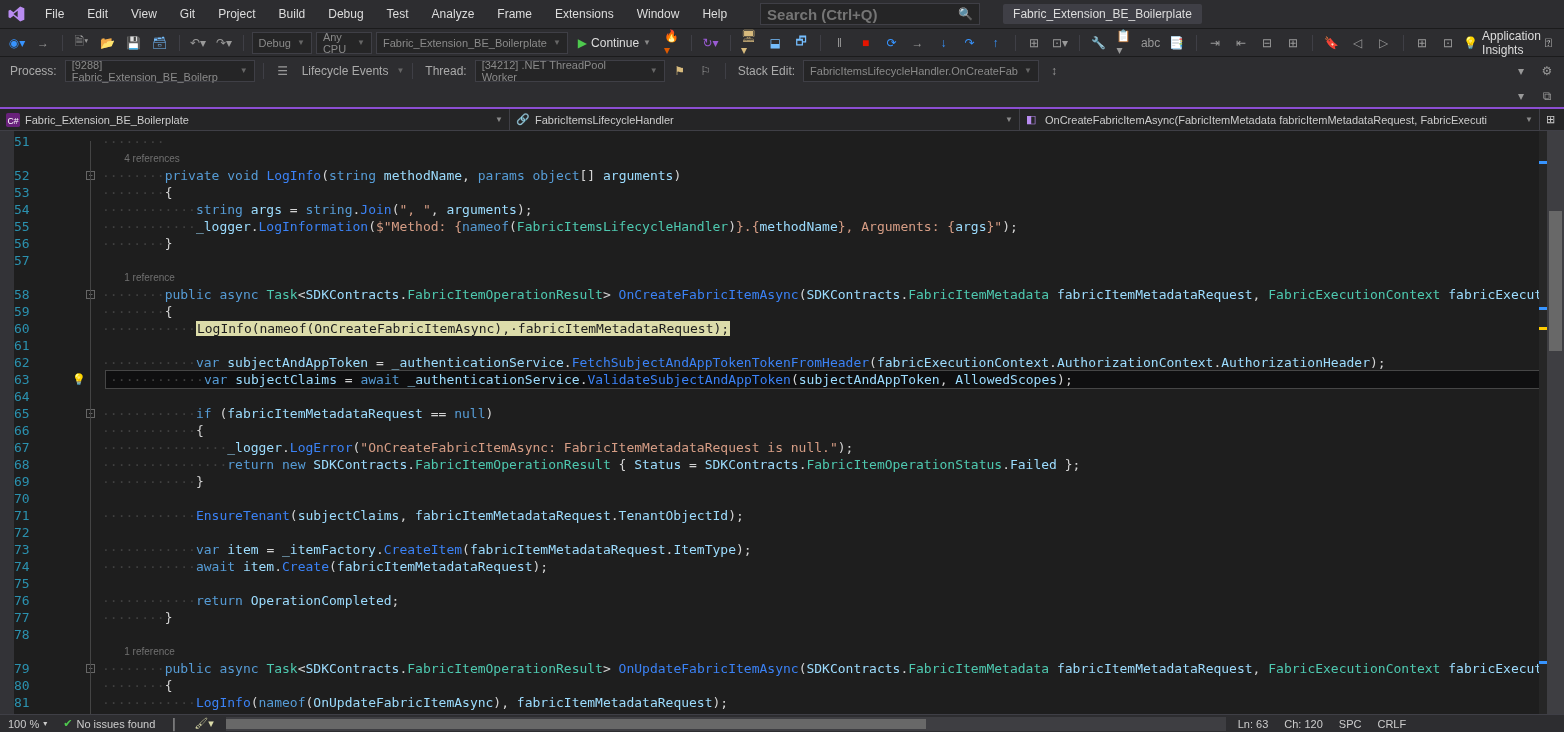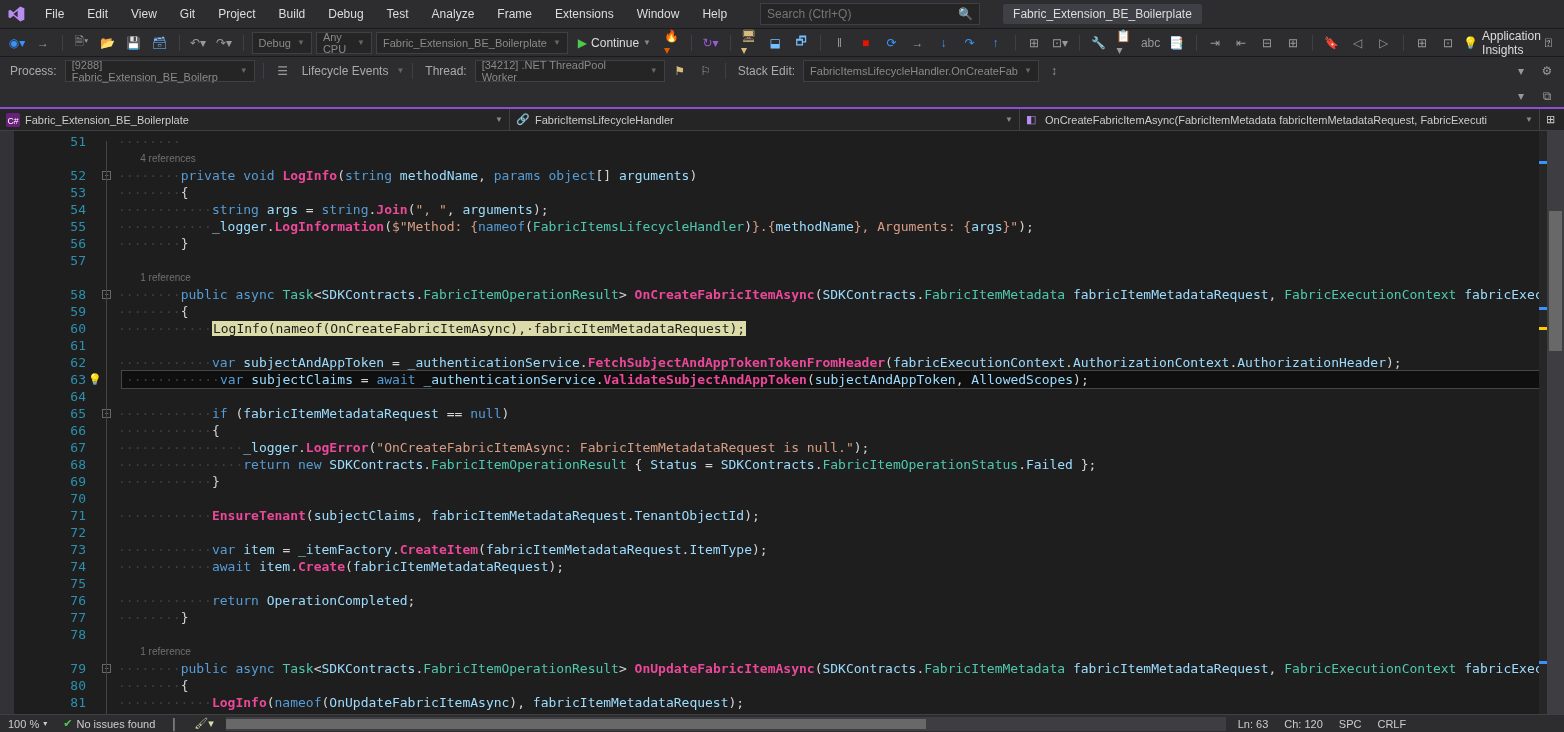--- a/index.html
+++ b/index.html
@@ -8,21 +8,21 @@
   background:#1e1e1e;
   font-family:"Segoe UI",Arial,sans-serif;
   font-size:12px; color:#ccc;
   overflow:hidden; position:relative;
 }
 
 .menubar { height:28px; background:#2d2d30; display:flex; align-items:center; padding:0 6px; gap:3px; }
 .menubar .logo { width:20px; height:20px; margin-right:6px; display:flex; align-items:center; justify-content:center; }
 .menubar .menuitem { padding:4px 10px; color:#ddd; cursor:default; }
 .searchbox { margin-left:20px; background:#252526; border:1px solid #3f3f46; height:22px; width:220px; display:flex; align-items:center; padding:0 6px; }
-.searchbox input { background:transparent; border:0; outline:0; color:#fdba74; width:180px; font-size:12px; }
+.searchbox input { background:transparent; border:0; outline:0; color:#fdba74; width:180px; font-size:15px;font-weight:bold; }
 .searchbox .mag { color:#999; margin-left:auto; }
 .solution-chip { margin-left:20px; background:#3f3f46; padding:3px 10px; color:#ddd; border-radius:2px; }
 
 .toolbar { height:28px; background:#2d2d30; display:flex; align-items:center; padding:0 6px; gap:4px; border-top:1px solid #1b1b1c; }
 .tbtn { height:22px; min-width:22px; display:flex; align-items:center; justify-content:center; color:#999; padding:0 3px; cursor:default; }
 .sep { width:1px; height:16px; background:#3f3f46; margin:0 4px; }
 .dd { background:#252526; border:1px solid #3f3f46; height:22px; display:flex; align-items:center; padding:0 6px; color:#8a8a8a; gap:6px; font-size:11px; }
 .dd .arr { font-size:8px; color:#666; }
 .continue-btn { display:flex; align-items:center; gap:4px; color:#ddd; padding:0 6px; height:22px; }
 .continue-btn .play { color:#4ec94e; }
@@ -35,33 +35,33 @@
 .tab .x { color:#888; font-size:11px; }
 .tabstrip .right { margin-left:auto; display:flex; align-items:center; gap:4px; padding-right:6px; color:#888; }
 
 .navbar { height:22px; background:#252526; display:flex; align-items:stretch; border-bottom:1px solid #3f3f46; }
 .navseg { display:flex; align-items:center; padding:0 6px; color:#ccc; font-size:11px; border-right:1px solid #3f3f46; gap:5px; }
 .navseg .ic { width:14px; height:14px; display:inline-block; }
 .navseg .ddarr { margin-left:auto; font-size:8px; color:#888; }
 
 .editor-area { position:absolute; top:131px; bottom:18px; left:0; right:0; display:flex; background:#1e1e1e; }
 .left-gutter-strip { width:14px; background:#333337; }
-.gutter { width:70px; background:#1e1e1e; text-align:right; font-family:Consolas,monospace; font-size:13px; color:#2b91af; padding-top:2px; position:relative;margin-left:16px; }
+.gutter { width:70px; background:#1e1e1e; font-family:Consolas,monospace; font-size:13px; color:#2b91af; padding-top:2px; position:relative; }
 .gutter .ln { height:17px; line-height:17px; padding-right:14px; position:relative; }
 .fold-col { width:14px; background:#1e1e1e; position:relative; }
 .fold-col .fbox { position:absolute; left:2px; width:9px; height:9px; border:1px solid #666; background:#1e1e1e; font-size:7px; line-height:7px; text-align:center; color:#aaa; }
 .fold-col .fline { position:absolute; left:6px; width:1px; background:#444; }
 .code { flex:1; font-family:Consolas,monospace; font-size:13px; line-height:17px; white-space:pre; overflow:hidden; position:relative; padding-top:2px; }
 .code .row { height:17px; padding-left:4px; }
 .code .codelens { height:17px; font-family:"Segoe UI",Arial,sans-serif; font-size:10px; color:#707070; padding-left:4px; line-height:17px; }
 .kw { color:#569cd6; }
 .type { color:#4ec9b0; }
 .str { color:#d69d85; }
 .ident { color:#9cdcfe; }
-.method { color:#ec4899;font-weight:bold; }
+.method { color:#3b82f6; }
 .punct { color:#d4d4d4; }
 .dots { color:#404040; }
 .hl-call { background:#dcdcaa; color:#1e1e1e; padding:0 1px; }
 .currentline { background:#0f0f10; outline:1px solid #464646;margin-left:8px; }
 .scroll-v { width:17px; background:#3e3e42; position:relative; }
 .scroll-v .thumb { position:absolute; left:2px; right:2px; top:80px; height:140px; background:#686868; }
 .minimap-strip { width:8px; background:#262626; position:relative; }
 .minimap-strip .mk { position:absolute; left:0; right:0; height:3px; }
 
 .statusbar { position:absolute; left:0; right:0; bottom:0; height:18px; background:#2d2d30; display:flex; align-items:center; font-size:11px; color:#ccc; border-top:1px solid #3f3f46; }

